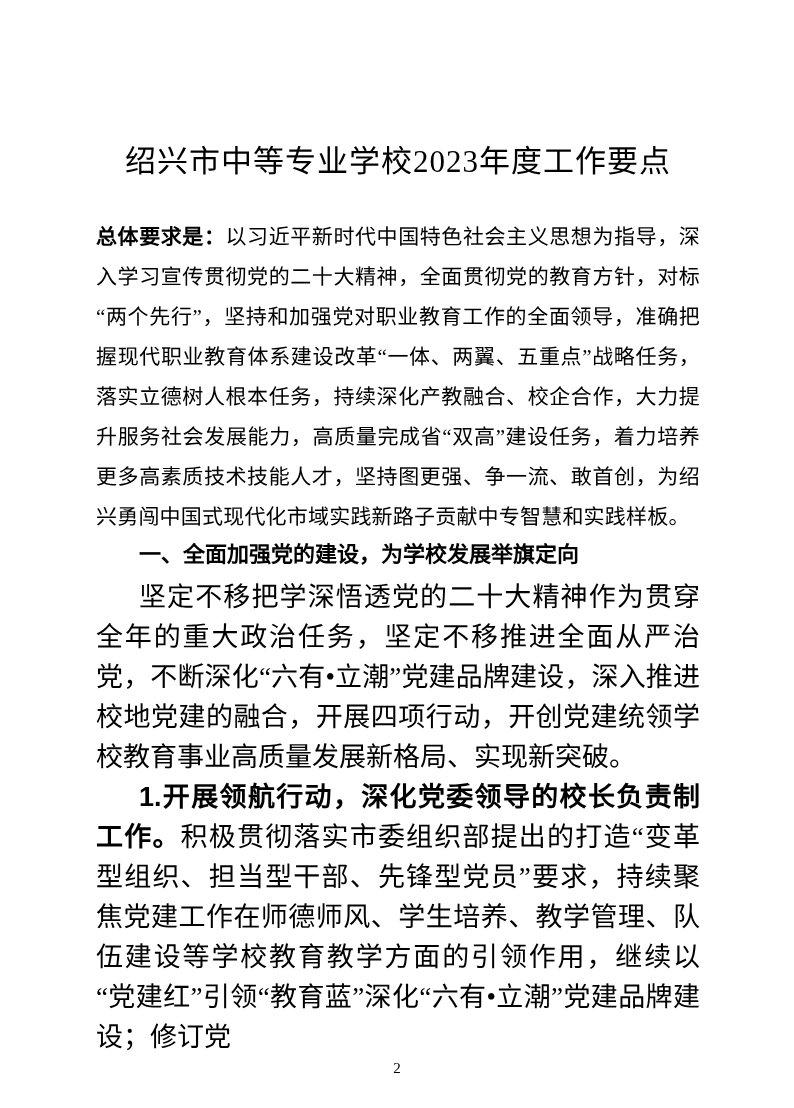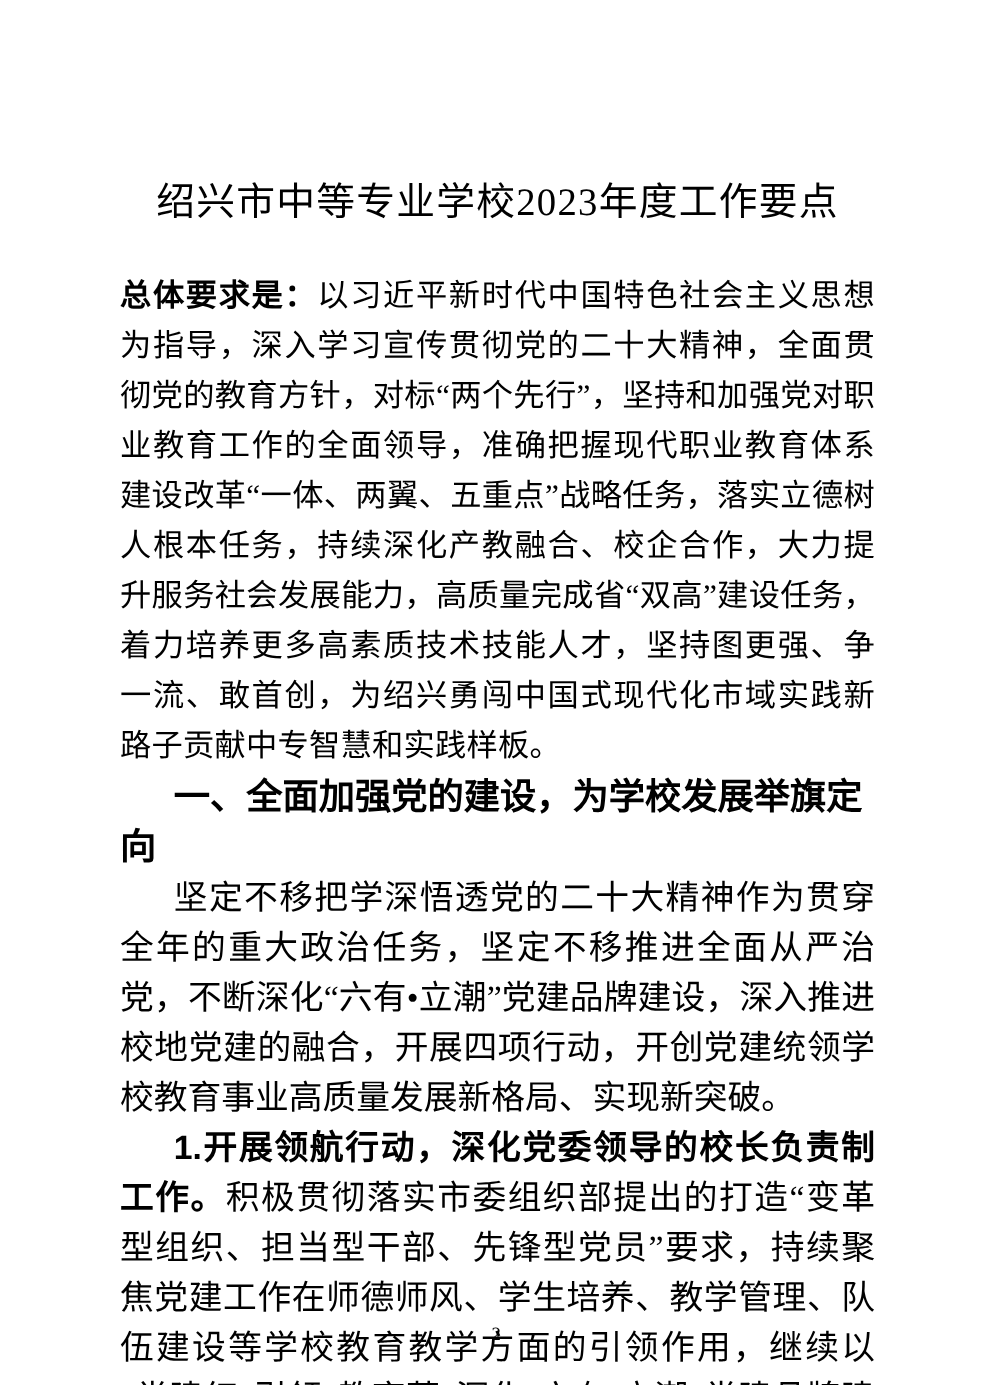--- a/index.html
+++ b/index.html
@@ -34,37 +34,37 @@
     font-family: "Liberation Serif", "DejaVu Serif", serif;
     font-size: 31px;
     font-weight: 400;
     text-align: center;
     letter-spacing: 1px;
     margin: 0 0 34px 0;
     line-height: 1.4;
     color: #000;
   }
   .para {
-    font-size: 25px;
+    font-size: 21px;
     line-height: 40px;
     text-align: justify;
     text-justify: inter-ideograph;
     margin: 16px 0 0 0;
     letter-spacing: 0.2px;
     color: #000;
   }
   .para .lead {
     font-weight: bold;
     font-family: "Liberation Sans", "DejaVu Sans", sans-serif;
   }
   .heading-1 {
-    font-size: 29px;
+    font-size: 22px;
     line-height: 40px;
     font-weight: bold;
-    font-family: Liberation Serif, serif;
+    font-family: Liberation Mono, monospace;
     text-indent: 43px;
     margin: 0;
     color: #000;
   }
   .para-run {
     font-size: 27px;
     line-height: 40px;
     text-align: justify;
     text-justify: inter-ideograph;
     text-indent: 43px;

